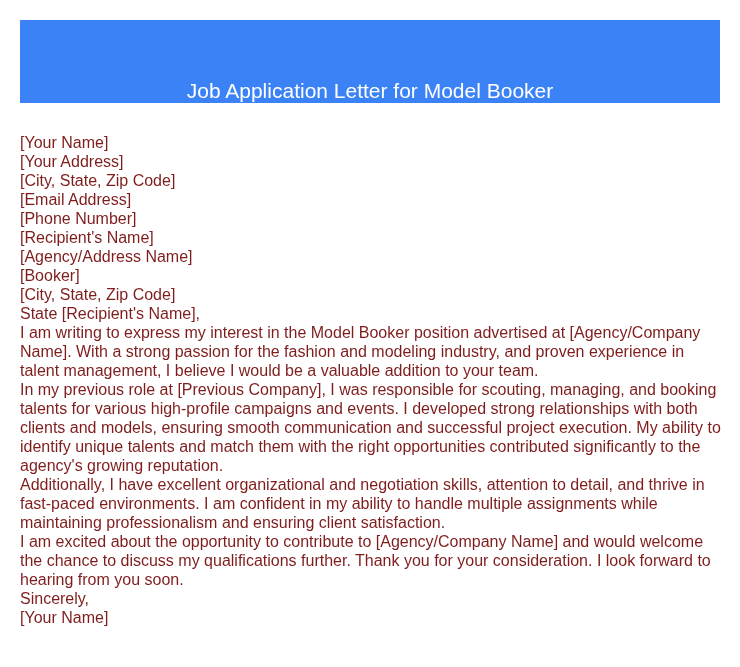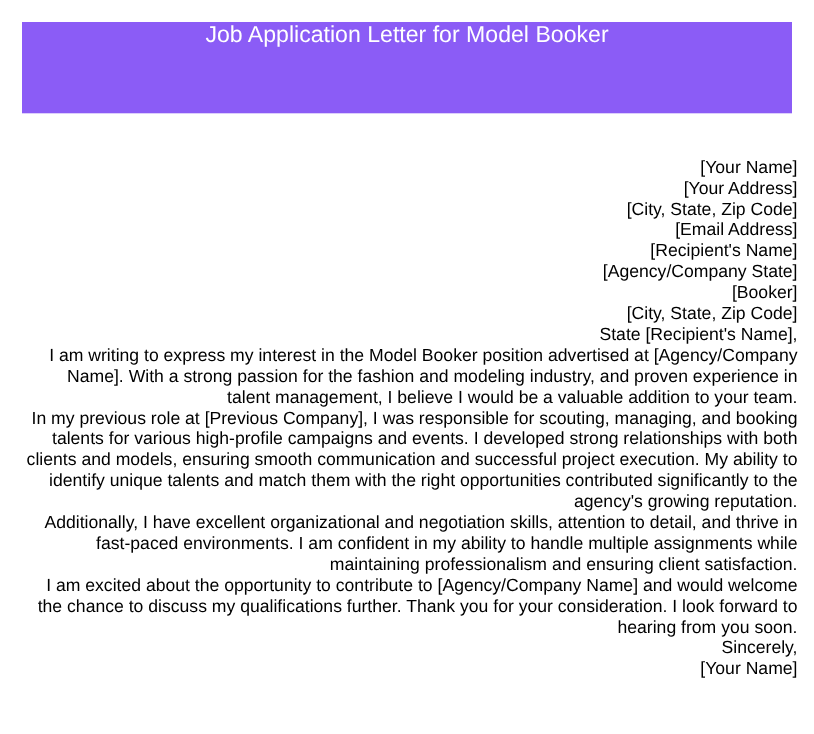--- a/index.html
+++ b/index.html
@@ -1,38 +1,39 @@
 <!DOCTYPE html>
 <html><head>
 <meta charset="utf-8">
 <style>
   html, body { margin: 0; padding: 0; background: #ffffff; }
   body { width: 740px; height: 667px; position: relative; overflow: hidden;
          font-family: "Liberation Sans", "DejaVu Sans", sans-serif; }
   .header { position: absolute; left: 20px; top: 20px; width: 700px; height: 83px;
-            background: #8b5cf6; display: flex; align-items: flex-start; justify-content: center; }
+            background: #3b82f6; display: flex; align-items: flex-end; justify-content: center; }
   .header h1 { margin: 0; font-weight: normal; font-size: 21px; color: #ffffff; letter-spacing: 0; }
-  .letter { position: absolute; left: 20px; top: 143px; width: 705px;
-            font-size: 16px; line-height: 19px; color: #000000; text-align: right; }
+  .letter { position: absolute; left: 20px; top: 133px; width: 705px;
+            font-size: 16px; line-height: 19px; color: #7f1d1d; }
   .letter p { margin: 0; }
 </style>
 </head>
 <body>
 
 <div class="header">
   <h1>Job Application Letter for Model Booker</h1>
 </div>
 
 <div class="letter">
   <p>[Your Name]</p>
   <p>[Your Address]</p>
   <p>[City, State, Zip Code]</p>
   <p>[Email Address]</p>
+  <p>[Phone Number]</p>
   <p>[Recipient's Name]</p>
-  <p>[Agency/Company State]</p>
+  <p>[Agency/Address Name]</p>
   <p>[Booker]</p>
   <p>[City, State, Zip Code]</p>
   <p>State [Recipient's Name],</p>
   <p>I am writing to express my interest in the Model Booker position advertised at [Agency/Company Name]. With a strong passion for the fashion and modeling industry, and proven experience in talent management, I believe I would be a valuable addition to your team.</p>
   <p>In my previous role at [Previous Company], I was responsible for scouting, managing, and booking talents for various high-profile campaigns and events. I developed strong relationships with both clients and models, ensuring smooth communication and successful project execution. My ability to identify unique talents and match them with the right opportunities contributed significantly to the agency's growing reputation.</p>
   <p>Additionally, I have excellent organizational and negotiation skills, attention to detail, and thrive in fast-paced environments. I am confident in my ability to handle multiple assignments while maintaining professionalism and ensuring client satisfaction.</p>
   <p>I am excited about the opportunity to contribute to [Agency/Company Name] and would welcome the chance to discuss my qualifications further. Thank you for your consideration. I look forward to hearing from you soon.</p>
   <p>Sincerely,</p>
   <p>[Your Name]</p>
 </div>

